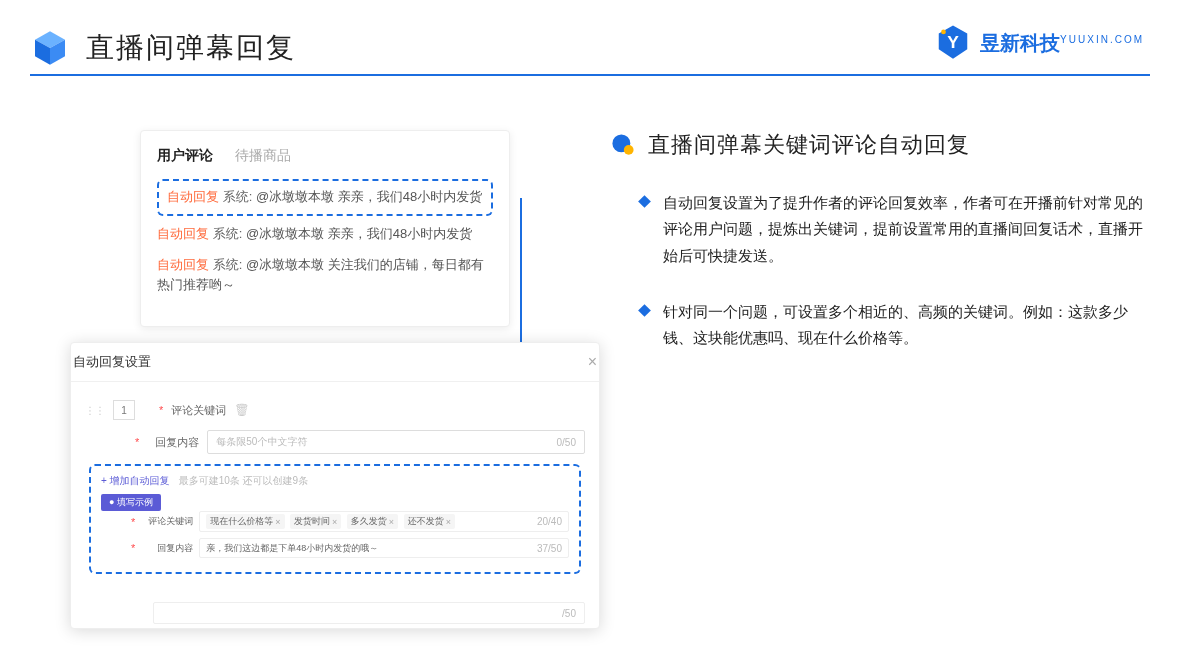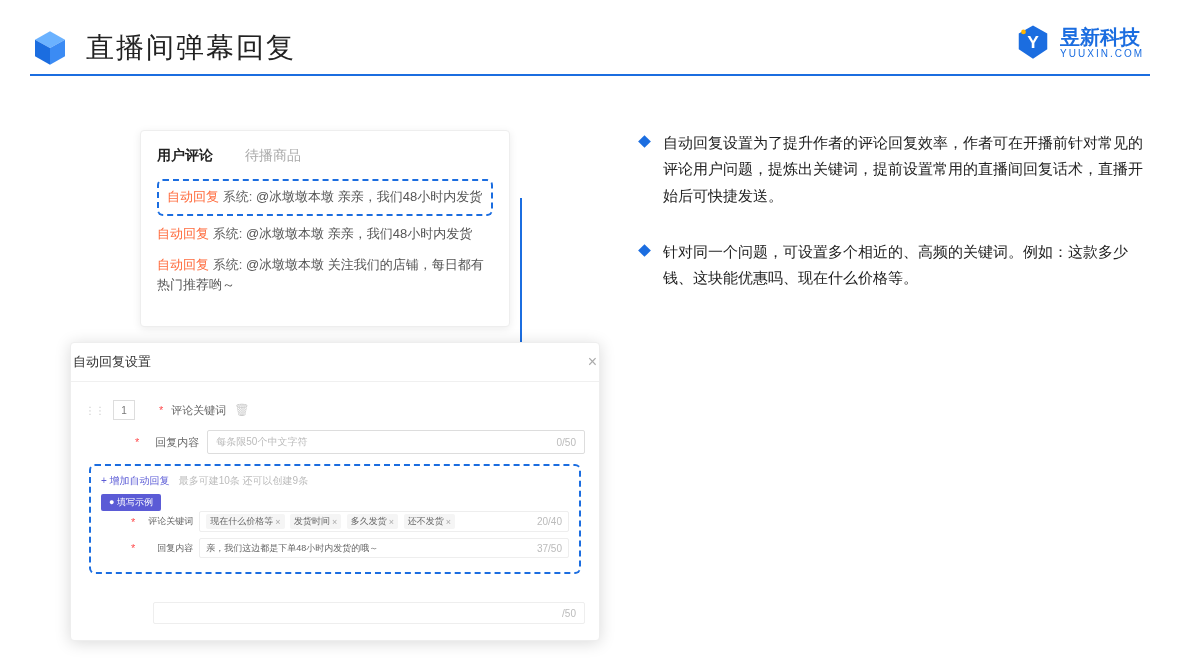--- a/index.html
+++ b/index.html
@@ -2,30 +2,30 @@
 <html><head>
 <meta charset="utf-8">
 <style>
 *{box-sizing:border-box;margin:0;padding:0}
 body{width:1180px;height:664px;background:#fff;font-family:"Microsoft YaHei","PingFang SC",sans-serif;position:relative;overflow:hidden}
 .header{display:flex;align-items:center;padding:28px 30px 6px 30px}
 .cube-icon{width:40px;height:40px;margin-right:16px;flex-shrink:0}
 .page-title{font-size:28px;color:#222;font-weight:400;letter-spacing:2px}
 .brand{position:absolute;top:24px;right:36px;display:flex;align-items:center}
 .brand-logo{width:38px;height:38px;margin-right:8px}
-.brand-text{display:flex;flex-direction:column;line-height:1}
+.brand-text{display:flex;line-height:1}
 .brand-cn{font-size:20px;font-weight:700;color:#1b6de0}
 .brand-en{font-size:10px;letter-spacing:2px;color:#1b6de0;margin-top:2px}
 .hr{height:2px;background:#1b6de0;margin:0 30px}
 .main{display:flex;padding:54px 30px 0 30px}
 .left{flex:0 0 520px;position:relative;height:500px}
 .right{flex:1;padding-left:60px}
 
 .comments-card{position:absolute;left:110px;top:0;width:370px;background:#fff;border:1px solid #eee;border-radius:4px;box-shadow:0 2px 8px rgba(0,0,0,.08);padding:16px 16px 20px}
-.tabs{display:flex;gap:32px;font-size:14px;margin-bottom:14px}
+.tabs{display:flex;gap:22px;font-size:14px;margin-bottom:14px}
 .tab-active{color:#222;font-weight:700}
 .tab-inactive{color:#aaa}
 .comment-row{font-size:13px;color:#555;line-height:1.6;margin-bottom:10px}
 .auto-label{color:#ff6b3d}
 .sys-label{color:#666}
 .highlight-box{border:2px dashed #1b6de0;border-radius:6px;padding:6px 8px;margin-bottom:8px}
 
 .settings-card{position:absolute;left:40px;top:212px;width:530px;background:#fff;border:1px solid #eee;border-radius:4px;box-shadow:0 2px 16px rgba(0,0,0,.15);padding:0;z-index:2}
 .modal-head{display:flex;justify-content:space-between;align-items:center;padding:10px 2px;border-bottom:1px solid #f0f0f0;font-size:13px;color:#333}
 .close-x{color:#aaa;font-size:16px}
@@ -40,21 +40,21 @@
 .trash{color:#ccc;font-size:12px}
 
 .example-wrap{border:2px dashed #1b6de0;border-radius:6px;margin:8px 4px;padding:8px 10px}
 .add-link{color:#5b5bd6;font-size:10px}
 .add-hint{color:#bbb;font-size:10px;margin-left:6px}
 .example-badge{display:inline-block;background:#5b5bd6;color:#fff;font-size:9px;padding:2px 8px;border-radius:2px;}
 .tag-chip{display:inline-flex;align-items:center;background:#f5f5f5;border-radius:2px;padding:1px 4px;margin-right:3px;font-size:9px;color:#666}
 .tag-x{color:#aaa;margin-left:2px}
 .ex-row{display:flex;align-items:center;margin-bottom:6px;gap:6px}
 .ex-input{flex:1;border:1px solid #eee;border-radius:2px;padding:2px 6px;display:flex;align-items:center;justify-content:space-between;min-height:20px;font-size:9px;color:#666;background:#fff}
-.cut-row{display:flex;align-items:center;padding:6px 14px 16px;gap:8px;font-size:10px;color:#bbb}
+.cut-row{display:flex;align-items:center;padding:6px 14px 4px;gap:8px;font-size:10px;color:#bbb}
 .cut-input{flex:1;height:22px;border:1px solid #eee;border-radius:2px;display:flex;align-items:center;justify-content:flex-end;padding:0 8px;font-size:10px;color:#bbb}
 
 .conn-v{position:absolute;width:2px;background:#1b6de0}
 
 .section-head{display:flex;align-items:center;margin-bottom:30px}
 .bubble{width:26px;height:26px;margin-right:12px;position:relative}
 .bubble svg{width:100%;height:100%}
 .section-title{font-size:22px;color:#222;letter-spacing:1px}
 .bullet{display:flex;margin-bottom:30px;padding-left:30px}
 .diamond{width:9px;height:9px;background:#1b6de0;transform:rotate(45deg);margin-top:7px;margin-right:14px;flex-shrink:0}
@@ -182,20 +182,29 @@
         <span style="flex:0 0 60px"></span>
         <div class="cut-input">
           <span>/50</span>
         </div>
       </div>
     </div>
 
   </div>
 
   <div class="right">
+    <div class="section-head">
+      <div class="bubble">
+        <svg viewBox="0 0 32 32">
+          <circle cx="14" cy="14" r="11" fill="#1b6de0"></circle>
+          <circle cx="23" cy="22" r="6" fill="#ffb400"></circle>
+        </svg>
+      </div>
+      <div class="section-title">直播间弹幕关键词评论自动回复</div>
+    </div>
     <div class="bullet">
       <div class="diamond"></div>
       <div class="bullet-text">自动回复设置为了提升作者的评论回复效率，作者可在开播前针对常见的评论用户问题，提炼出关键词，提前设置常用的直播间回复话术，直播开始后可快捷发送。</div>
     </div>
     <div class="bullet">
       <div class="diamond"></div>
       <div class="bullet-text">针对同一个问题，可设置多个相近的、高频的关键词。例如：这款多少钱、这块能优惠吗、现在什么价格等。</div>
     </div>
   </div>
 </div>

